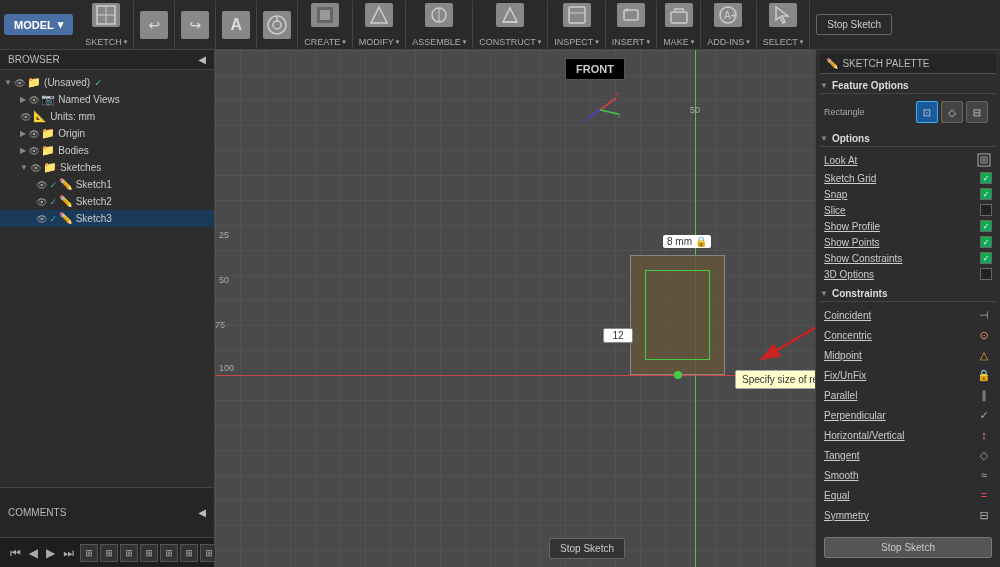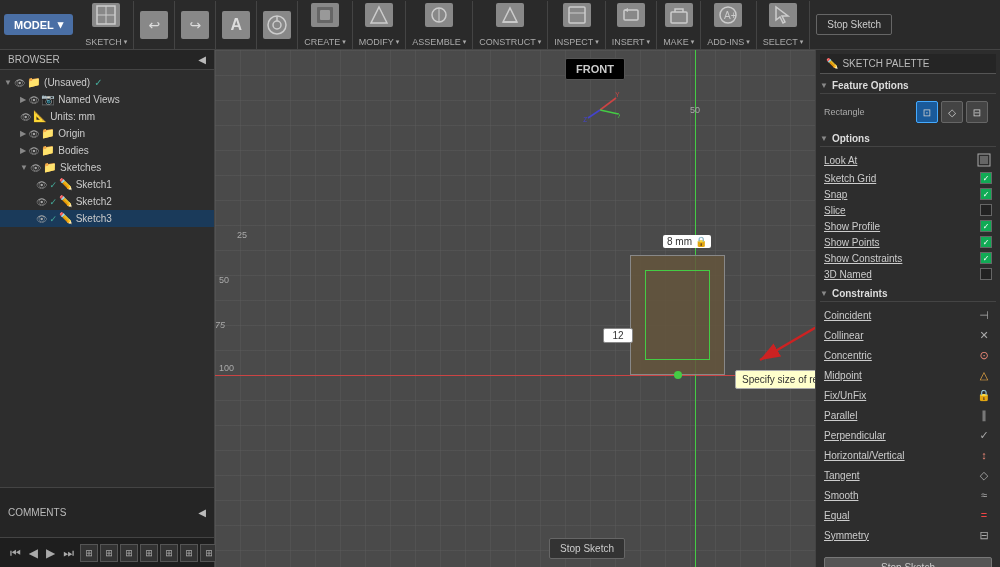--- a/index.html
+++ b/index.html
@@ -612,21 +612,21 @@
   <div id="canvas-area">
     <div class="grid-canvas"></div>
 
     <div class="axis-h"></div>
 
     <div class="axis-v"></div>
 
     <span class="ruler-label" style="left:4px;top:313px;">100</span>
     <span class="ruler-label" style="left:0;top:270px;font-style:italic;">75</span>
     <span class="ruler-label" style="left:4px;top:225px;">50</span>
-    <span class="ruler-label" style="left:22px;top:180px;">25</span>
+    <span class="ruler-label" style="left:4px;top:180px;">25</span>
 
     <span class="ruler-label" style="left:475px;top:55px;">50</span>
 
     <div id="rect-shape">
       <div class="rect-outer"></div>
       <div class="rect-inner"></div>
       <div class="rect-dot"></div>
     </div>
 
     <div id="dim-label-top">
@@ -731,40 +731,36 @@
         <span class="palette-row-label">Show Points</span>
         <div class="checkbox checked"></div>
       </div>
 
       <div class="palette-row">
         <span class="palette-row-label">Show Constraints</span>
         <div class="checkbox checked"></div>
       </div>
 
       <div class="palette-row">
-        <span class="palette-row-label">3D Named</span>
+        <span class="palette-row-label">3D Options</span>
         <div class="checkbox"></div>
       </div>
     </div>
 
     <div class="palette-section">
       <div class="palette-section-title">
         <span class="arrow">▼</span>
         <span>Constraints</span>
       </div>
 
       <div class="palette-row">
         <span class="palette-row-label">Coincident</span>
         <span class="palette-icon constraint-icon">⊣</span>
       </div>
 
-      <div class="palette-row">
-        <span class="palette-row-label">Collinear</span>
-        <span class="palette-icon constraint-icon">✕</span>
-      </div>
 
       <div class="palette-row">
         <span class="palette-row-label">Concentric</span>
         <span class="palette-icon constraint-icon orange">⊙</span>
       </div>
 
       <div class="palette-row">
         <span class="palette-row-label">Midpoint</span>
         <span class="palette-icon constraint-icon yellow">△</span>
       </div>

